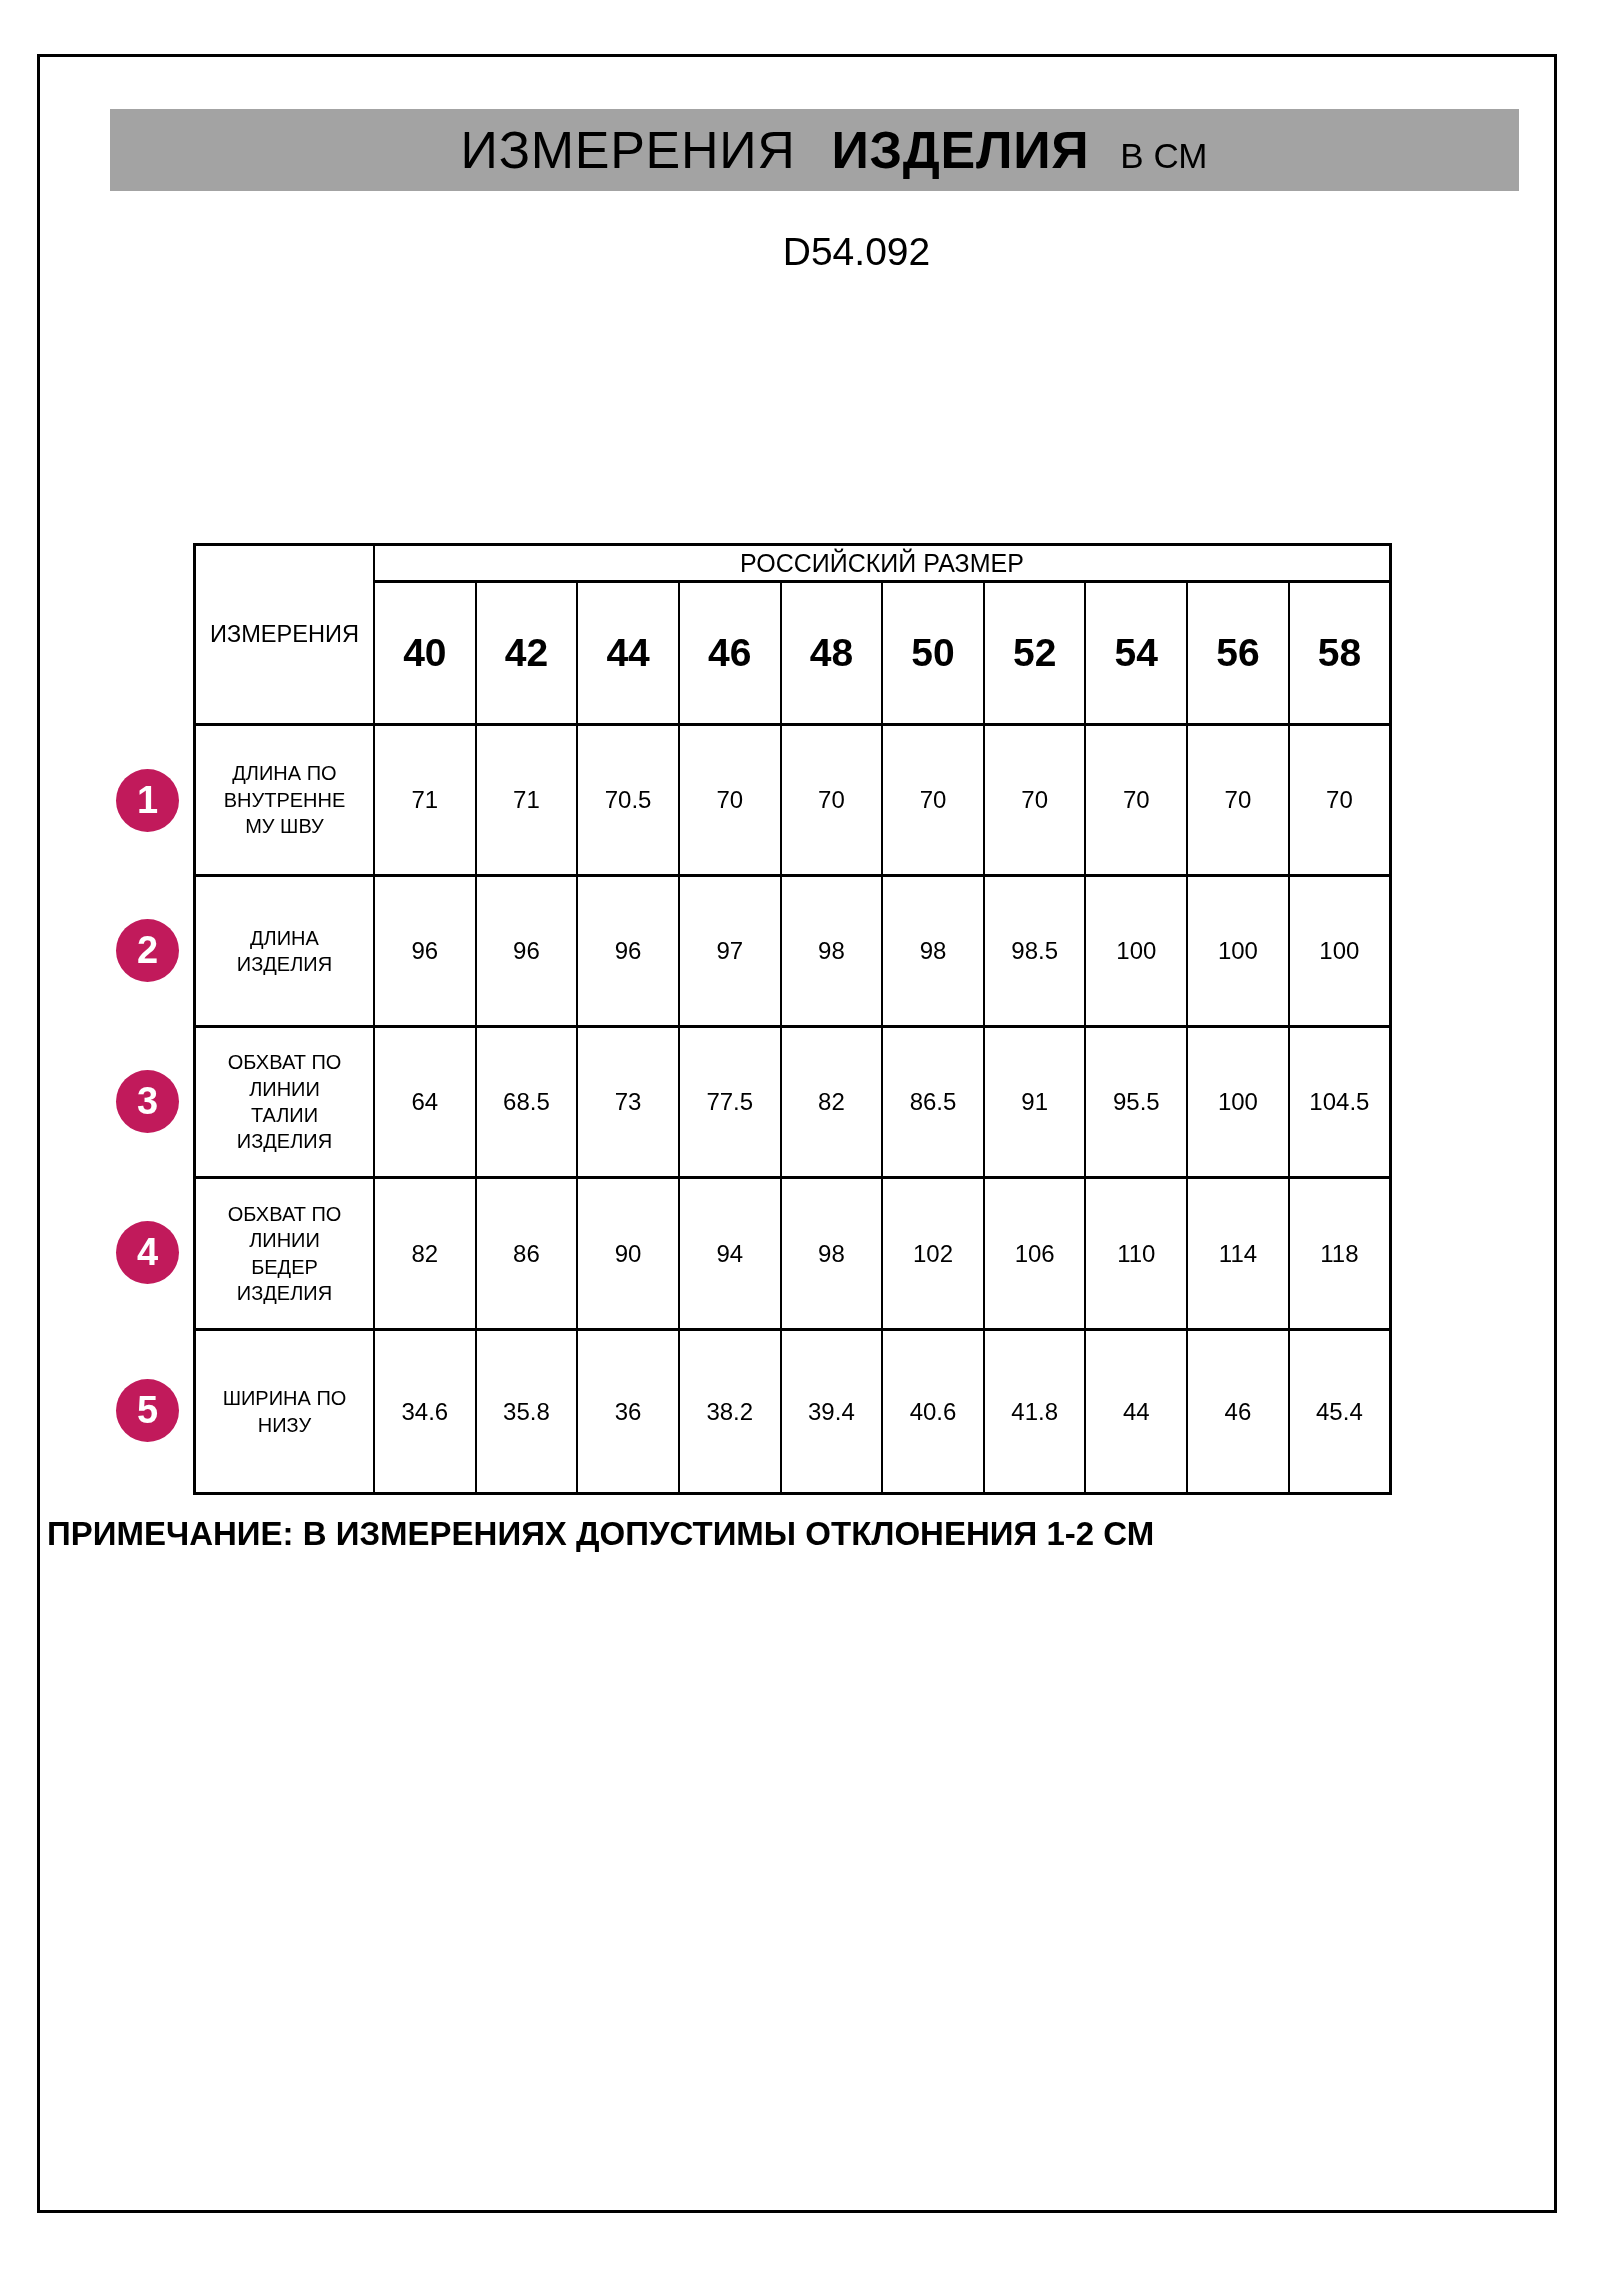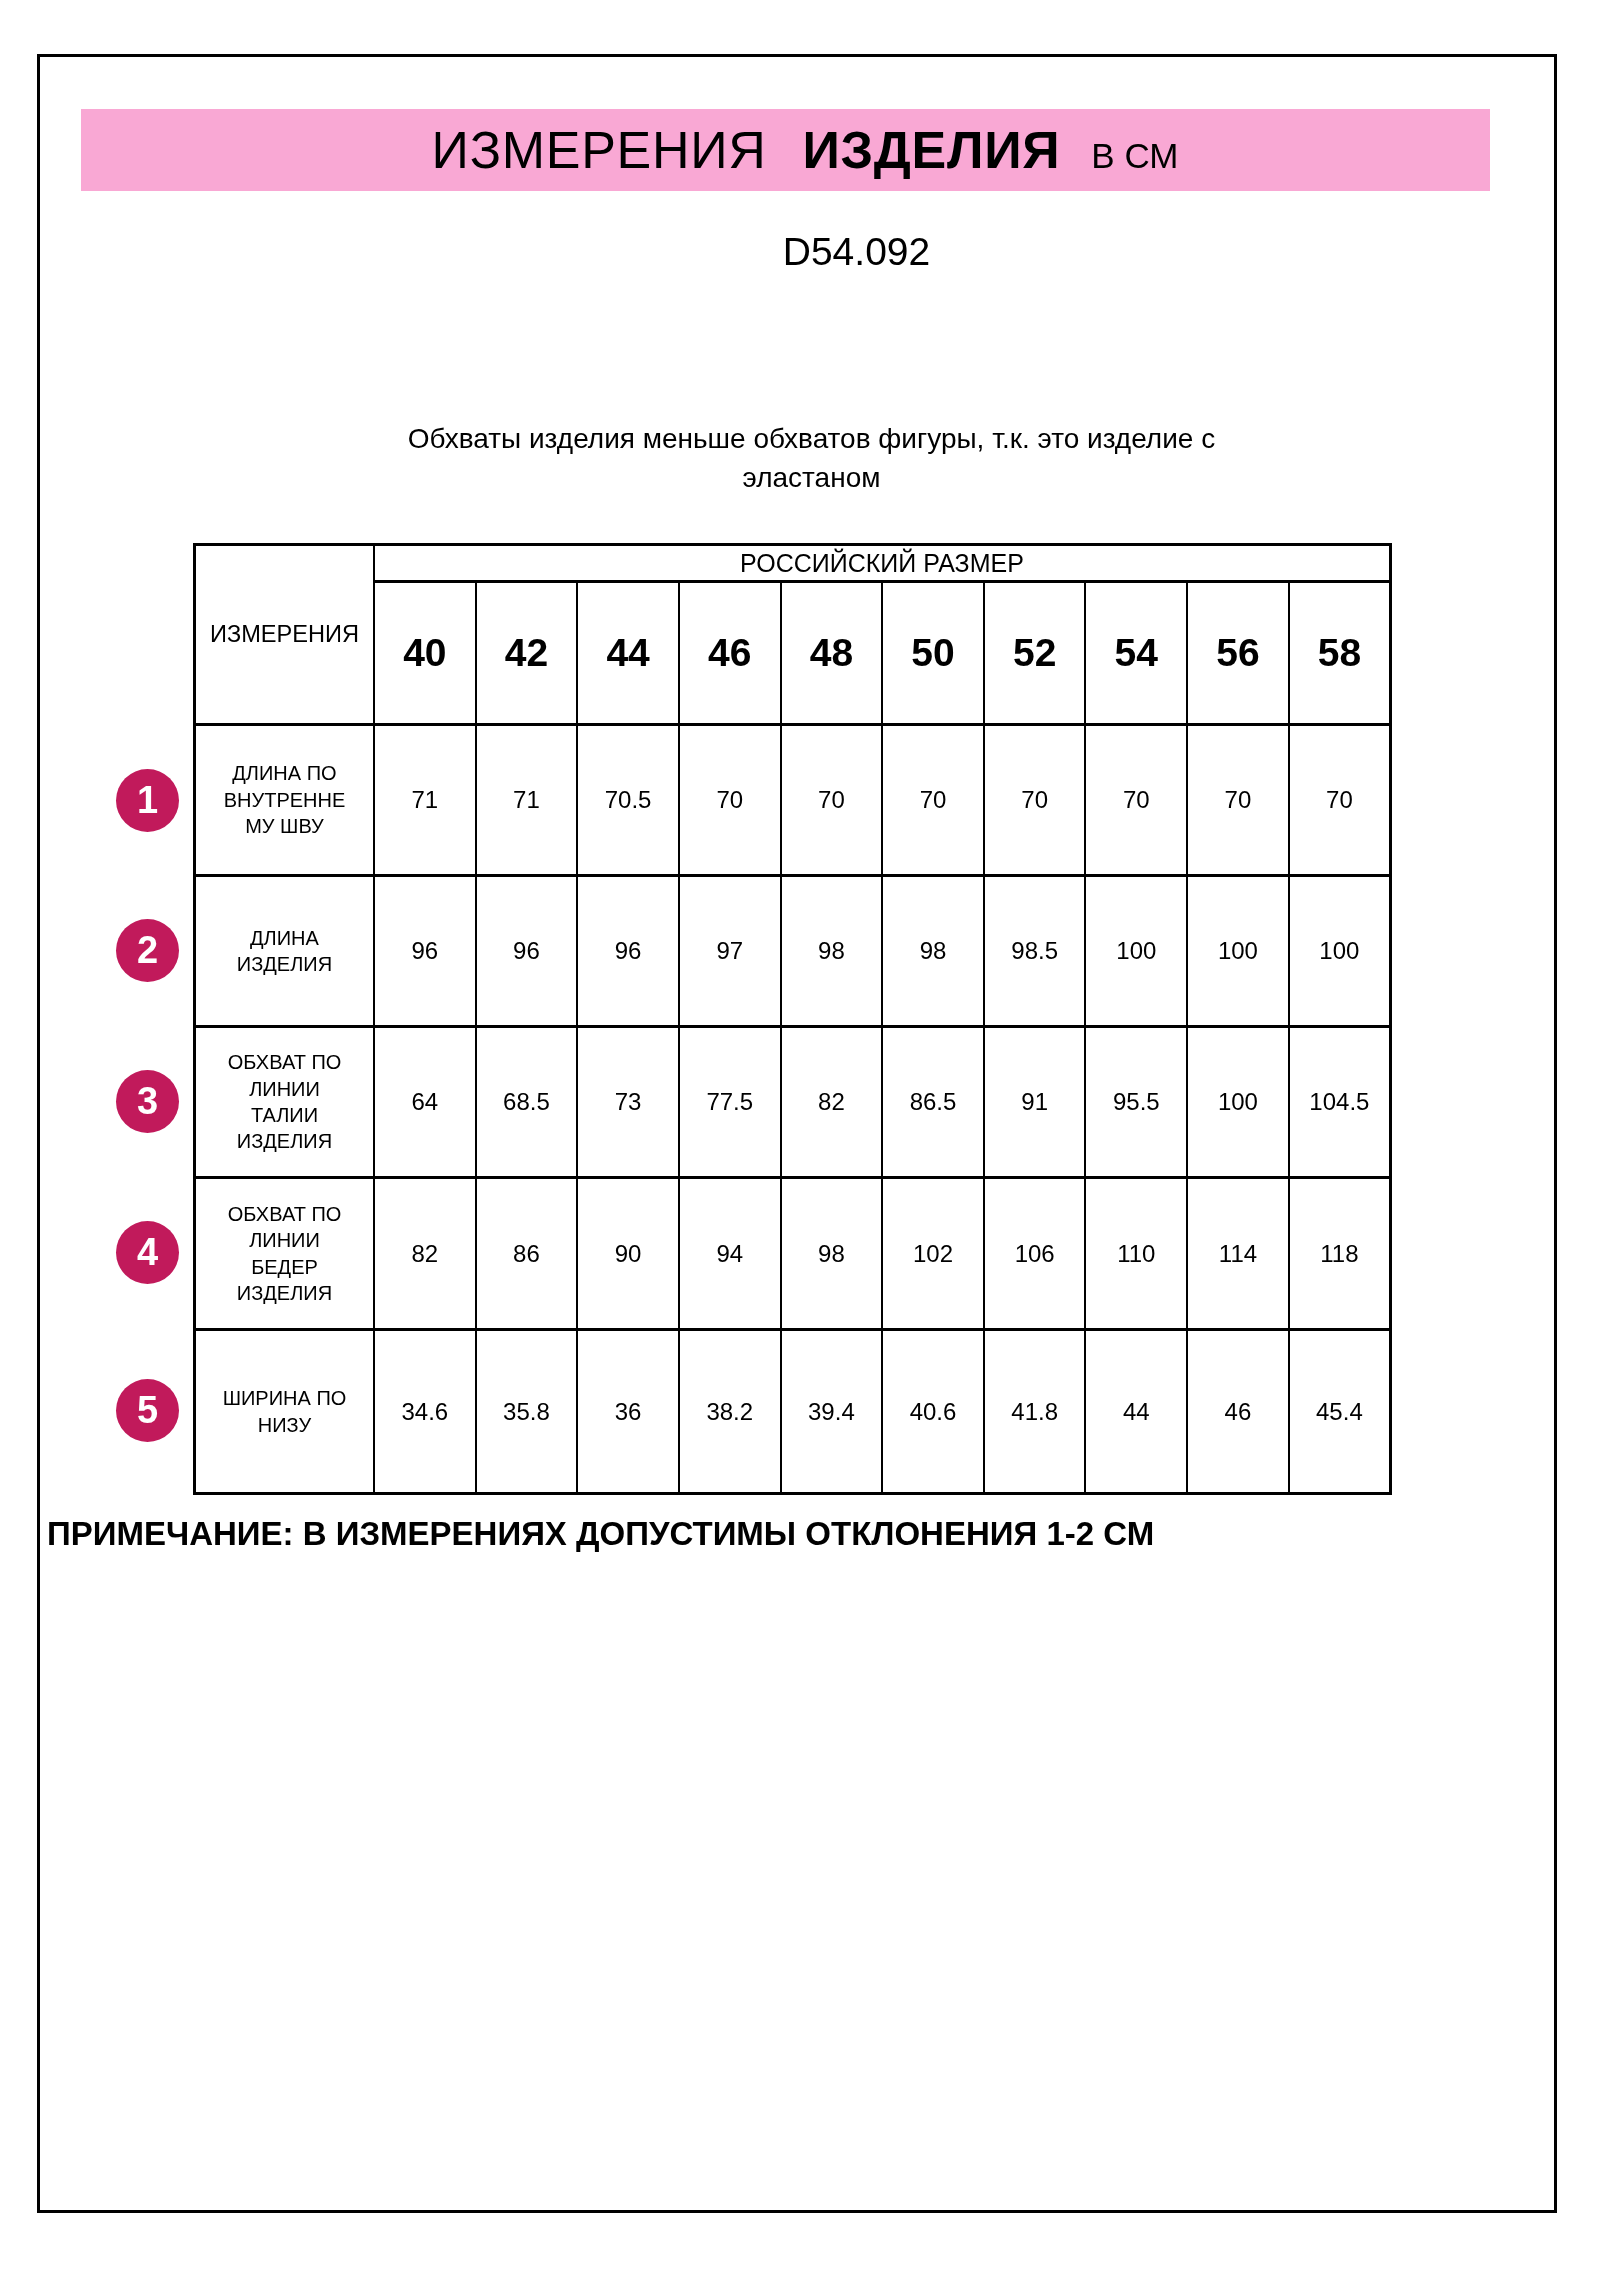--- a/index.html
+++ b/index.html
@@ -154,28 +154,26 @@
     margin-left: 47px;
   }
 </style>
 </head>
 <body>
 
 <div class="page">
 
   <div class="page-border"></div>
 
-  <div class="title-band" style="background:#f9a8d4;">
+  <div class="title-band" style="background:#a3a3a3;margin-left:29px;">
     <span class="t1">ИЗМЕРЕНИЯ</span><span class="t2">ИЗДЕЛИЯ</span><span class="t3">В СМ</span>
   </div>
 
   <div class="product-code">D54.092</div>
 
-  <p class="para p2">Обхваты изделия меньше обхватов фигуры, т.к. это изделие с
-эластаном</p>
 
   <table class="size-table">
     <thead>
       <tr class="toprow">
         <th class="measure-head" rowspan="2">ИЗМЕРЕНИЯ</th>
         <th class="size-head" colspan="10">РОССИЙСКИЙ РАЗМЕР</th>
       </tr>
       <tr class="sizesrow" id="sizes-row">
           <th class="size-cell">40</th>
           <th class="size-cell">42</th>

